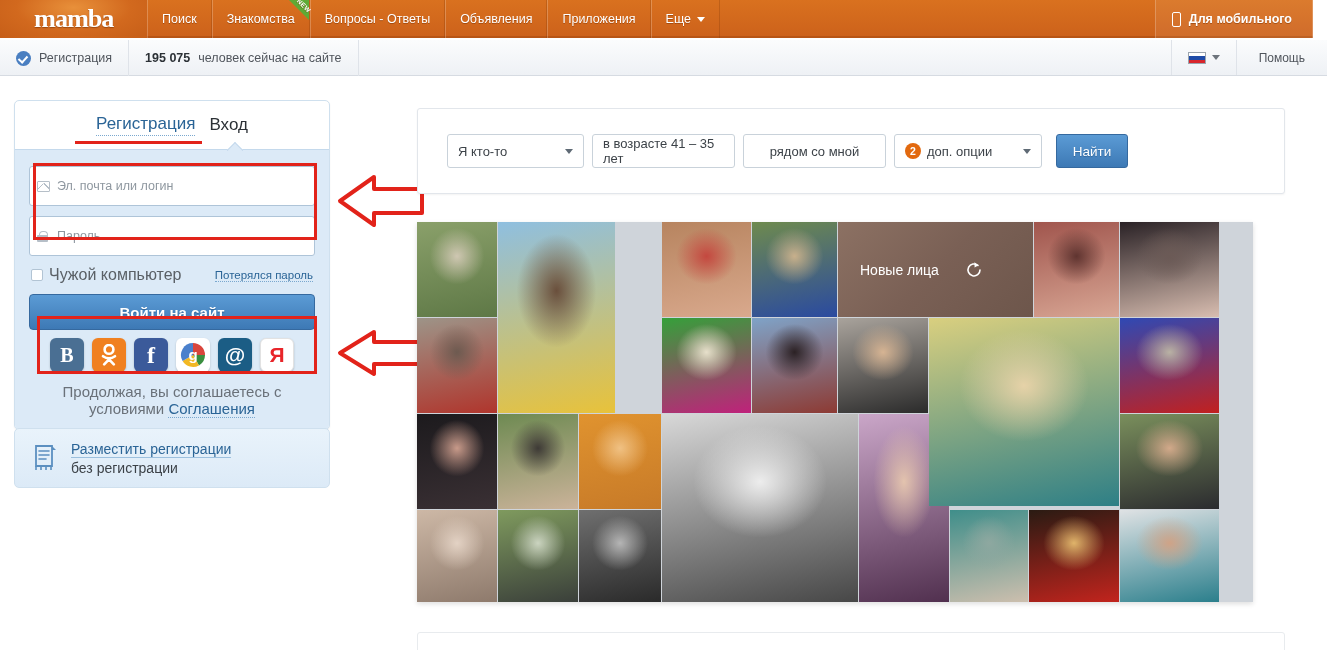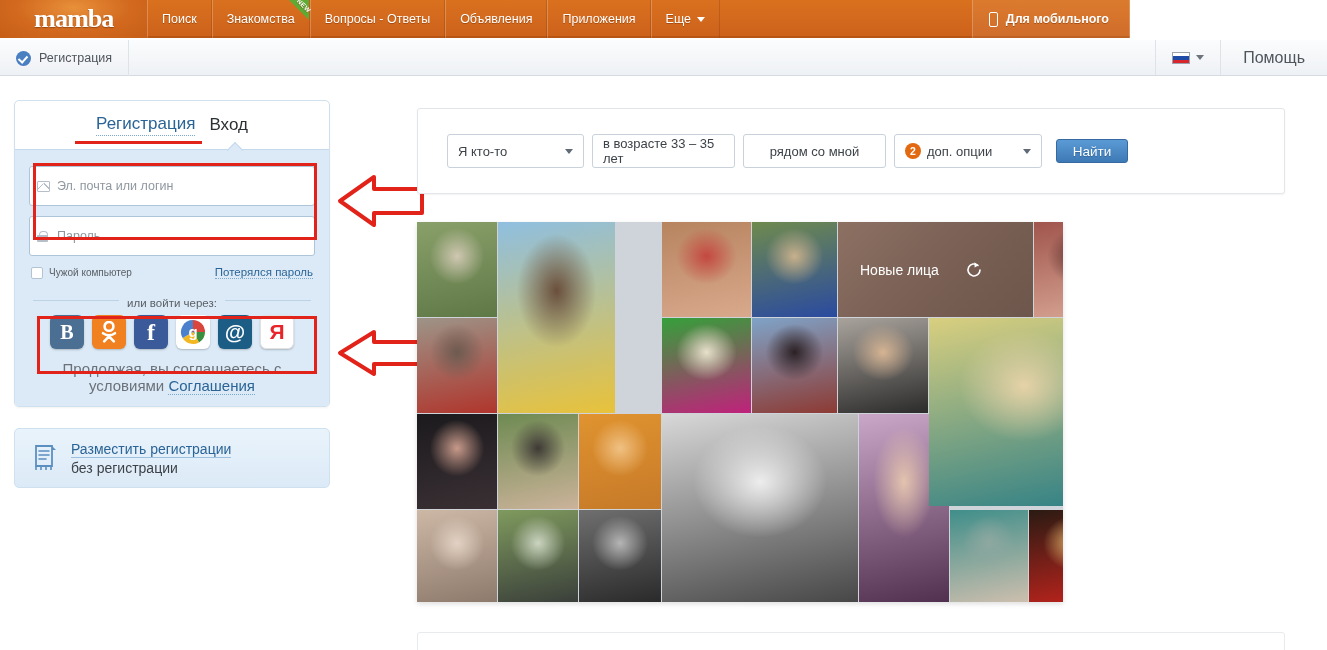--- a/index.html
+++ b/index.html
@@ -5,21 +5,21 @@
   * { box-sizing: border-box; margin: 0; padding: 0; }
   html, body {
     width: 1327px; height: 650px;
     background: #ffffff;
     font-family: "Liberation Sans", sans-serif;
     overflow: hidden;
   }
 
   
   .topnav {
-    position: absolute; left: 0; top: 0; width: 1130px; height: 38px;
+    position: absolute; left: 0; top: 0; width: 1313px; height: 38px;
     background: linear-gradient(to bottom, #d9711f 0%, #cd621b 100%);
     border-bottom: 2px solid #b85515;
     display: flex; align-items: stretch;
   }
   .logo-wrap {
     width: 147px; height: 38px;
     display: flex; align-items: center; justify-content: center;
     background: radial-gradient(ellipse at 50% 20%, #e8903a 0%, #d2691e 55%, #c65e18 100%);
   }
   .logo-text {
@@ -110,21 +110,21 @@
   .flag-ru {
     width: 18px; height: 12px; border: 1px solid #9aa3ad;
     background: linear-gradient(to bottom, #fff 0 33.3%, #1e4ba8 33.3% 66.6%, #d8262c 66.6% 100%);
   }
   .caret-dark {
     border-left: 4px solid transparent; border-right: 4px solid transparent;
     border-top: 5px solid #6d747c;
   }
   .help-cell {
     display: flex; align-items: center; padding: 0 22px;
-    font-size: 16px; color: #50555c; cursor: pointer;
+    font-size: 12px; color: #50555c; cursor: pointer;
   }
 
   
   .login-card {
     position: absolute; left: 14px; top: 100px; width: 316px;
     background: #ffffff;
     border: 1px solid #cfe0ee;
     border-radius: 5px;
     box-shadow: 0 1px 2px rgba(0,0,0,.05);
   }
@@ -196,21 +196,21 @@
   .field input::placeholder { color: #8e979f; }
   .opt-row {
     display: flex; align-items: center; justify-content: space-between;
     margin-bottom: 10px; padding: 0 2px;
   }
   .chk-wrap { display: flex; align-items: center; gap: 6px; cursor: pointer; }
   .chk {
     width: 12px; height: 12px; background: #fff;
     border: 1px solid #b2c4d4; border-radius: 2px;
   }
-  .chk-label { font-size: 10px; color: #5a6views; color:#5a6066; }
+  .chk-label { font-size: 16px; color: #5a6views; color:#5a6066; }
   .forgot { font-size: 11.5px; color: #2a6496; border-bottom: 1px dotted #7aa8cf; cursor: pointer; }
   .submit-btn {
     width: 100%; height: 36px;
     background: linear-gradient(to bottom, #5b9bd5 0%, #3d79b5 100%);
     border: 1px solid #35699f; border-radius: 4px;
     color: #fff; font-size: 15px; font-weight: bold;
     font-family: "Liberation Sans", sans-serif;
     cursor: pointer;
     text-shadow: 0 1px 1px rgba(20,55,95,.5);
   }
@@ -288,32 +288,32 @@
   .sel-age { width: 143px; justify-content: center; cursor: default; }
   .sel-near { width: 143px; justify-content: center; cursor: default; }
   .sel-opts { width: 148px; }
   .opt-badge {
     width: 16px; height: 16px; border-radius: 50%;
     background: #e2690f; color: #fff; font-size: 10.5px; font-weight: bold;
     display: flex; align-items: center; justify-content: center;
     margin-right: 6px; flex: 0 0 auto;
   }
   .find-btn {
-    width: 72px; height: 24px; margin-left: 6px;
+    width: 72px; height: 34px; margin-left: 6px;
     background: linear-gradient(to bottom, #5b9bd5 0%, #3d79b5 100%);
     border: 1px solid #35699f; border-radius: 3px;
     color: #fff; font-size: 13.5px; cursor: pointer;
     font-family: "Liberation Sans", sans-serif;
     text-shadow: 0 1px 1px rgba(20,55,95,.4);
   }
 
   
   .mosaic {
     position: absolute; left: 417px; top: 222px;
-    width: 646px; height: 380px;
+    width: 836px; height: 380px;
     background: #cfd4da;
     box-shadow: 0 2px 5px rgba(0,0,0,.13);
     overflow: hidden;
   }
   .tile { position: absolute; overflow: hidden; }
   .tile .ph { width: 100%; height: 100%; display: block; }
   .newfaces {
     position: absolute;
     background: linear-gradient(135deg, #8c7163 0%, #7a6055 50%, #6d564b 100%);
     display: flex; align-items: center; gap: 26px;
@@ -364,20 +364,24 @@
     <span class="phone-icon"></span>
     <span>Для мобильного</span>
   </div>
 </div>
 
 <div class="subbar">
   <div class="sub-cell">
     <span class="check-icon"></span>
     <span>Регистрация</span>
   </div>
+  <div class="sub-cell plain online-count">
+    <strong>195 075</strong>
+    <span>человек сейчас на сайте</span>
+  </div>
   <div class="sub-spacer"></div>
   <div class="sub-right">
     <div class="lang-cell">
       <span class="flag-ru"></span>
       <i class="caret-dark"></i>
     </div>
     <div class="help-cell">
       <span>Помощь</span>
     </div>
   </div>
@@ -408,24 +412,22 @@
     </div>
 
     <div class="opt-row">
       <label class="chk-wrap">
         <span class="chk"></span>
         <span class="chk-label">Чужой компьютер</span>
       </label>
       <span class="forgot">Потерялся пароль</span>
     </div>
 
-
-    <div class="or-row">
-      <span>или войти через:</span>
-    </div>
+    <button class="submit-btn">Войти на сайт</button>
+
 
     <div class="social-row">
       <div class="soc soc-vk">
         <span>B</span>
       </div>
       <div class="soc soc-ok">
         <svg width="16" height="22" viewBox="0 0 16 22" aria-hidden="true">
           <circle cx="8" cy="5.4" r="4.4" fill="none" stroke="#fff" stroke-width="2.6"></circle>
           <path d="M2 12.2c3.6 2.6 8.4 2.6 12 0" fill="none" stroke="#fff" stroke-width="2.6" stroke-linecap="round"></path>
           <path d="M3.2 20.4L8 15.3l4.8 5.1" fill="none" stroke="#fff" stroke-width="2.6" stroke-linecap="round" stroke-linejoin="round"></path>
@@ -481,21 +483,21 @@
     <div class="ad-text-2">без регистрации</div>
   </span>
 </div>
 
 <div class="search-card">
   <div class="sel sel-who">
     <span>Я кто-то</span>
     <i class="cd"></i>
   </div>
   <div class="sel sel-age">
-    <span>в возрасте 33 – 35  лет</span>
+    <span>в возрасте 41 – 35  лет</span>
   </div>
   <div class="sel sel-near">
     <span>рядом со мной</span>
   </div>
   <div class="sel sel-opts">
     <span style="display:flex;align-items:center;">
       <span class="opt-badge">2</span>
       <span>доп. опции</span>
     </span>
     <i class="cd"></i>

